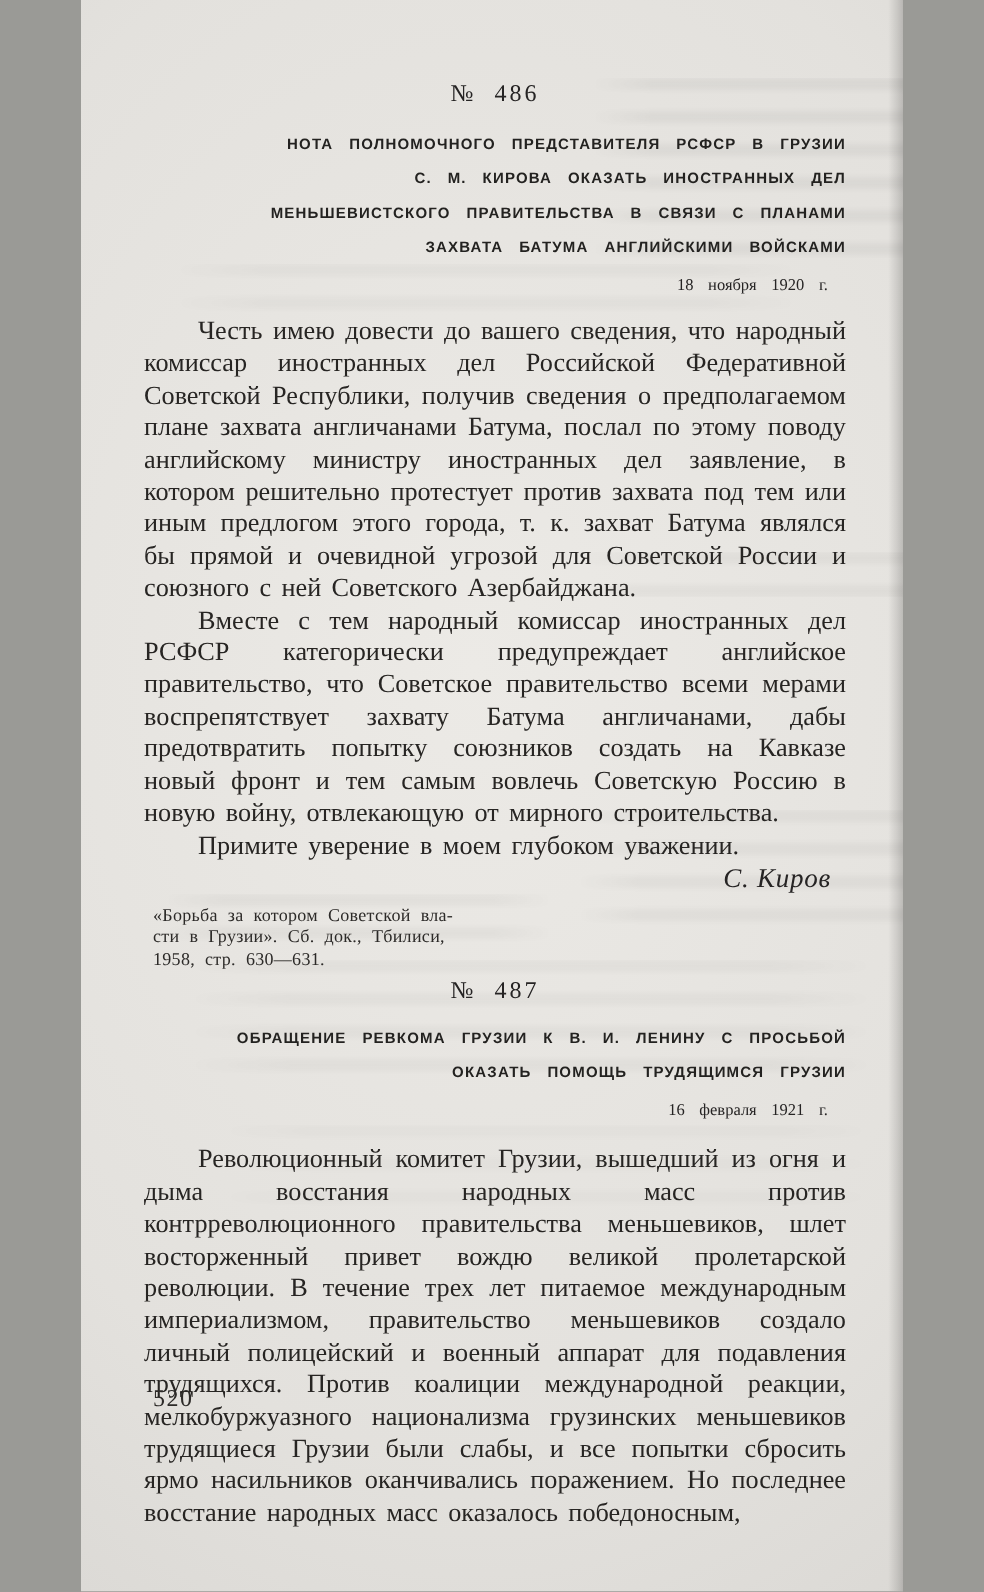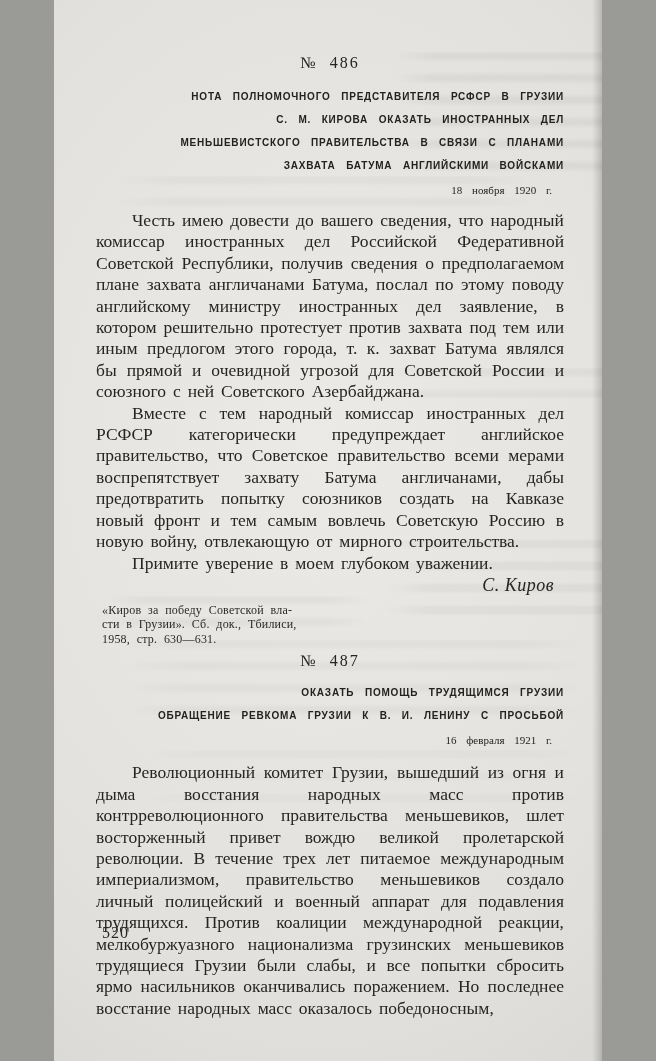--- a/index.html
+++ b/index.html
@@ -131,31 +131,31 @@
         <span class="title-line">ЗАХВАТА БАТУМА АНГЛИЙСКИМИ ВОЙСКАМИ</span>
       </h1>
       <div class="doc-date">18 ноября 1920 г.</div>
       <div class="doc-body">
         <p class="body-par">Честь имею довести до вашего сведения, что народный комиссар иностранных дел Российской Федеративной Советской Республики, получив сведения о предполагаемом плане захвата англичанами Батума, послал по этому поводу английскому министру иностранных дел заявление, в котором решительно протестует против захвата под тем или иным предлогом этого города, т. к. захват Батума являлся бы прямой и очевидной угрозой для Советской России и союзного с ней Советского Азербайджана.</p>
         <p class="body-par">Вместе с тем народный комиссар иностранных дел РСФСР категорически предупреждает английское правительство, что Советское правительство всеми мерами воспрепятствует захвату Батума англичанами, дабы предотвратить попытку союзников создать на Кавказе новый фронт и тем самым вовлечь Советскую Россию в новую войну, отвлекающую от мирного строительства.</p>
         <p class="body-par">Примите уверение в моем глубоком уважении.</p>
       </div>
       <div class="signature">С. Киров</div>
       <div class="source">
-        <span>«Киров за победу Советской вла-</span><br>
+        <span>«Борьба за котором Советской вла-</span><br>
         <span>сти в Грузии». Сб. док., Тбилиси,</span><br>
         <span>1958, стр. 630—631.</span>
       </div>
     </section>
 
     <section class="doc-section-2">
       <div class="doc-number">№ 487</div>
       <h1 class="doc-title">
+        <span class="title-line">ОБРАЩЕНИЕ РЕВКОМА ГРУЗИИ К В. И. ЛЕНИНУ С ПРОСЬБОЙ</span>
         <span class="title-line">ОКАЗАТЬ ПОМОЩЬ ТРУДЯЩИМСЯ ГРУЗИИ</span>
-        <span class="title-line">ОБРАЩЕНИЕ РЕВКОМА ГРУЗИИ К В. И. ЛЕНИНУ С ПРОСЬБОЙ</span>
       </h1>
       <div class="doc-date">16 февраля 1921 г.</div>
       <div class="doc-body">
         <p class="body-par">Революционный комитет Грузии, вышедший из огня и дыма восстания народных масс против контрреволюционного правительства меньшевиков, шлет восторженный привет вождю великой пролетарской революции. В течение трех лет питаемое международным империализмом, правительство меньшевиков создало личный полицейский и военный аппарат для подавления трудящихся. Против коалиции международной реакции, мелкобуржуазного национализма грузинских меньшевиков трудящиеся Грузии были слабы, и все попытки сбросить ярмо насильников оканчивались поражением. Но последнее восстание народных масс оказалось победоносным,</p>
       </div>
     </section>
 
   </div>
 
   <div class="page-number">520</div>

